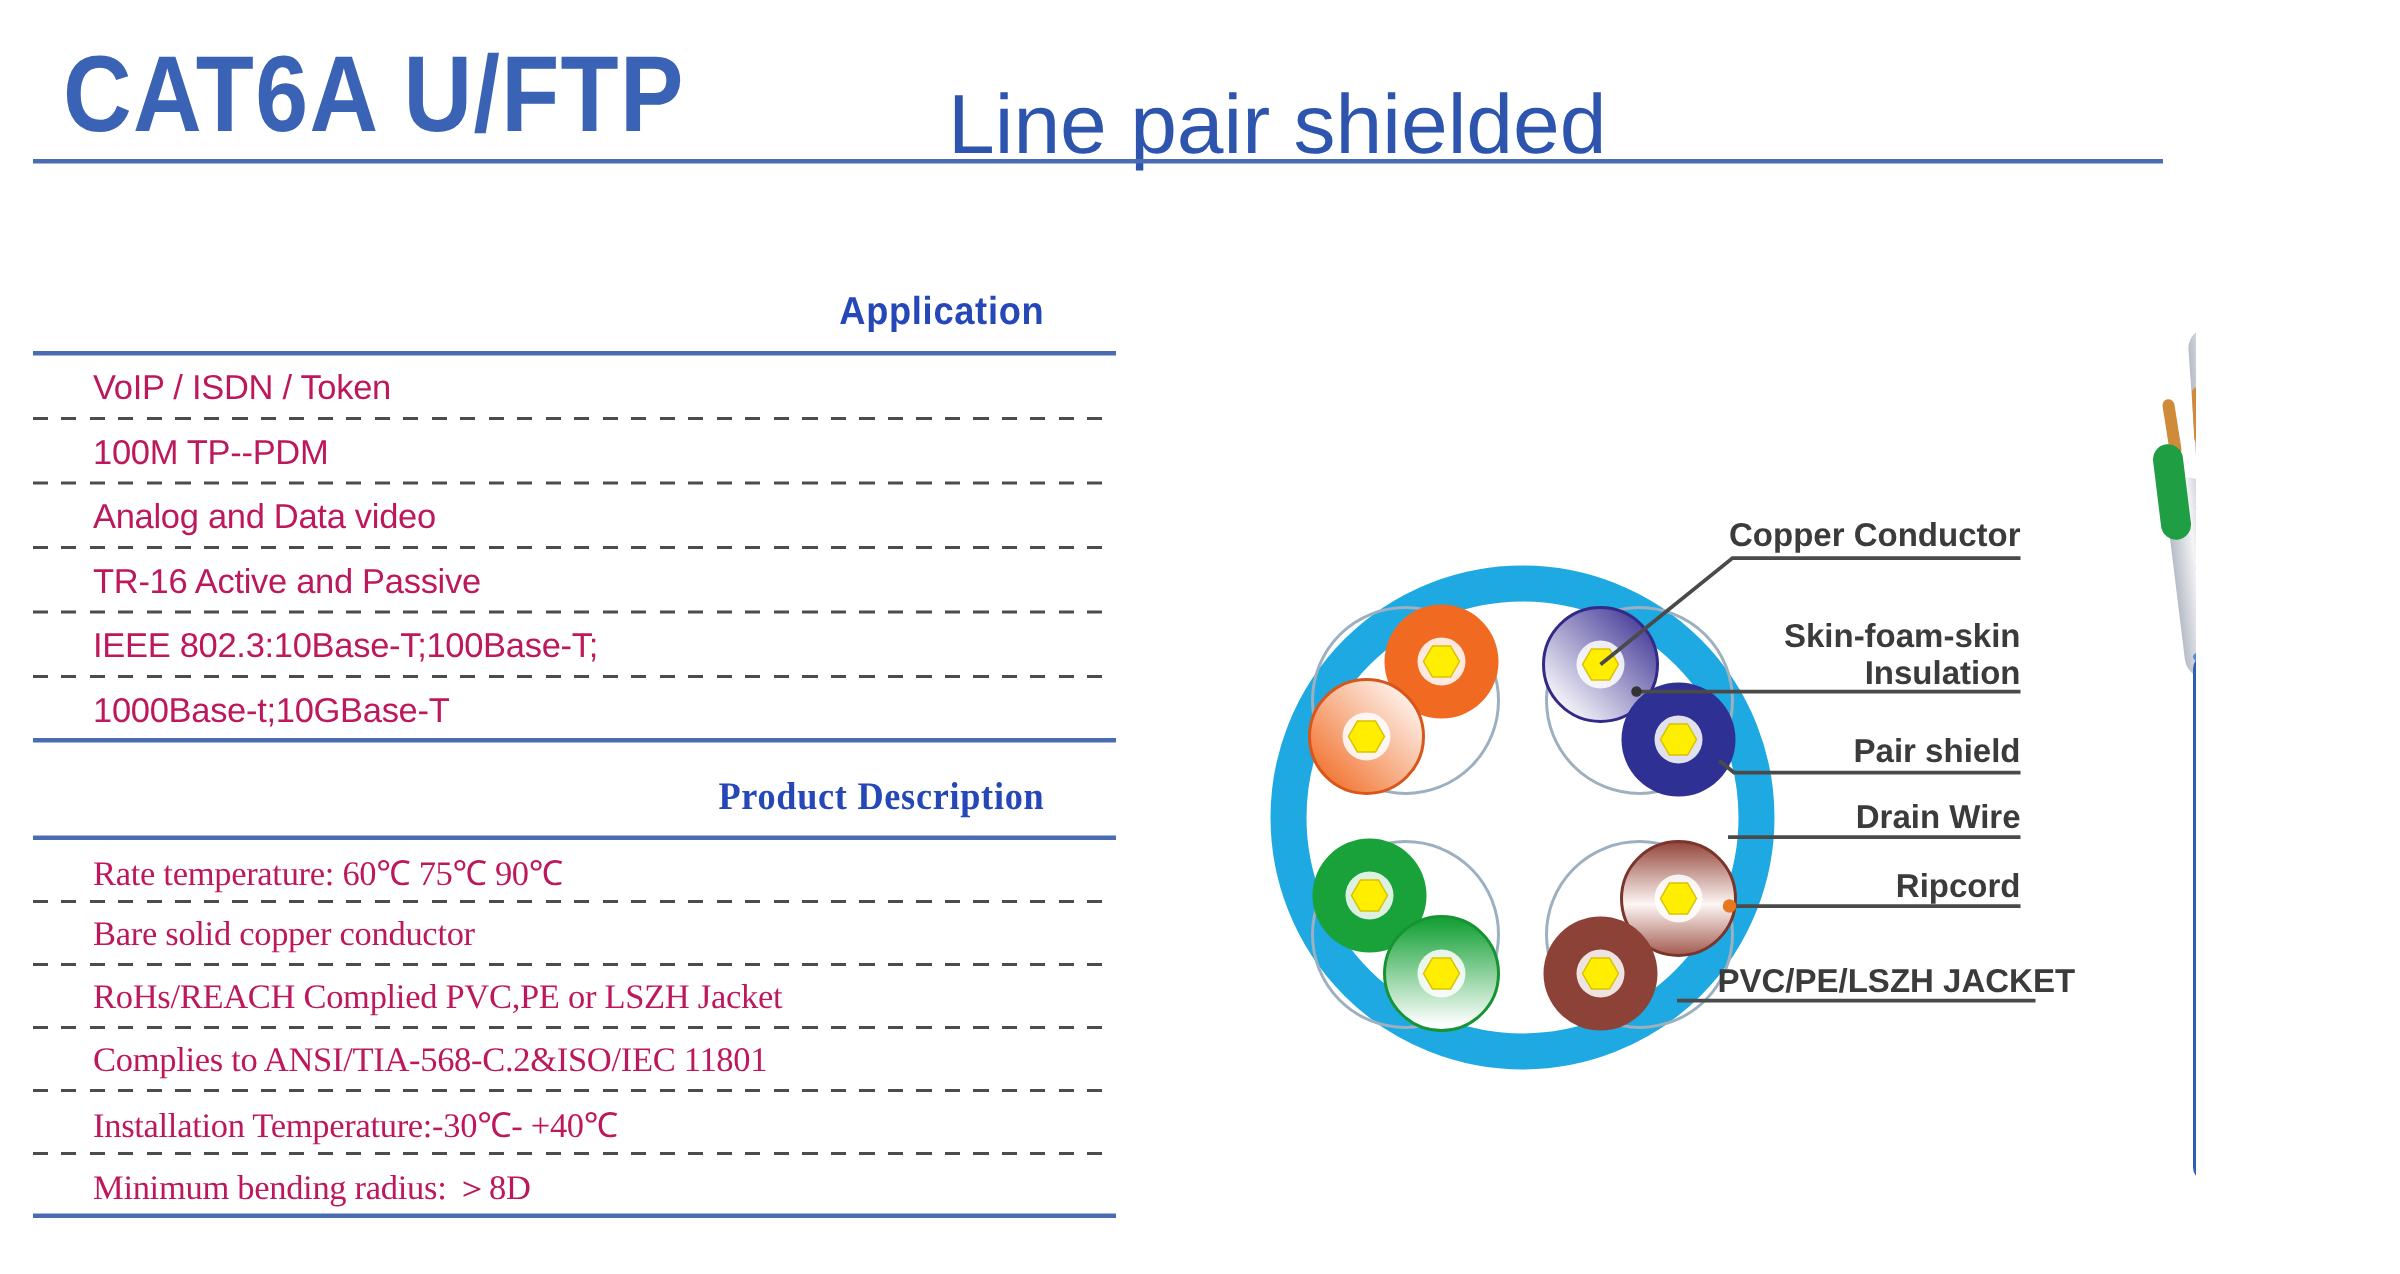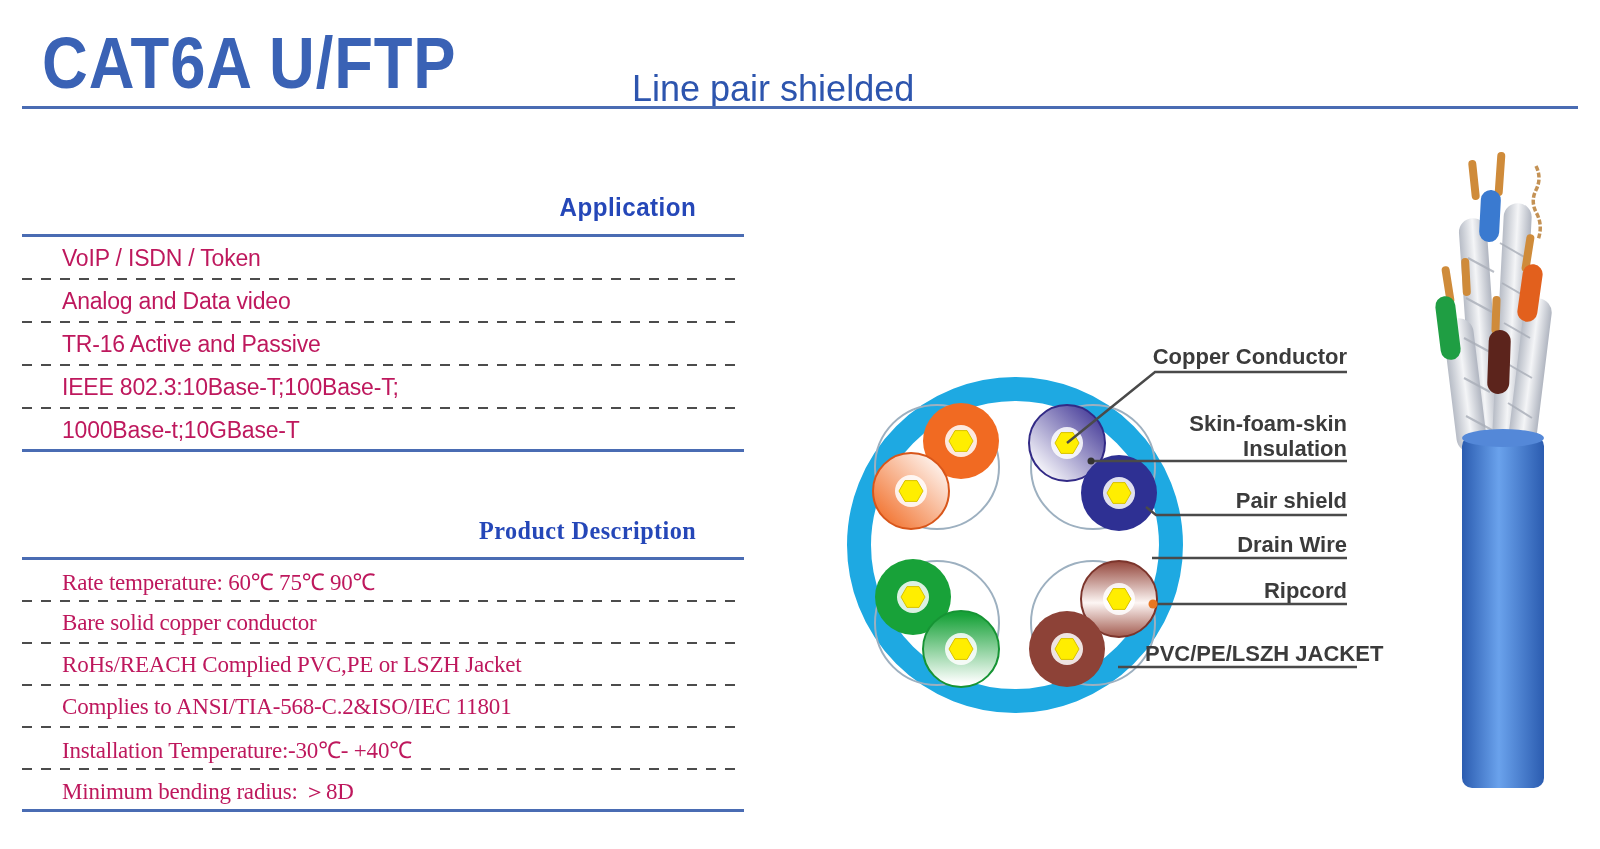--- a/index.html
+++ b/index.html
@@ -1,22 +1,22 @@
 <!DOCTYPE html>
 <html><head>
 <meta charset="utf-8">
 <style>
   html,body{margin:0;padding:0;background:#fff;}
-  .page{position:relative;width:1600px;height:849px;background:#ffffff;overflow:hidden;
+  .page{position:relative;width:1464px;height:849px;background:#ffffff;overflow:hidden;
         font-family:"Liberation Sans","DejaVu Sans",sans-serif;}
 
   
   .title{position:absolute;left:42px;top:22px;font-size:72px;font-weight:bold;color:#3a62b5;
          transform:scaleX(.88);transform-origin:left top;letter-spacing:1px;white-space:nowrap;}
-  .subtitle{position:absolute;left:632px;top:50px;font-size:36px;color:#2d55ae;white-space:nowrap;margin-top:18px;}
+  .subtitle{position:absolute;left:632px;top:50px;font-size:56px;color:#2d55ae;white-space:nowrap;}
   .header-rule{position:absolute;left:22px;right:22px;top:106px;height:3px;background:#4a6cb3;}
 
   
   .col-section{position:absolute;left:22px;width:722px;text-align:right;}
   .sec-heading{margin:0 0 0 40px;font-size:26px;font-weight:bold;color:#2547b8;
                transform:scaleX(.93);transform-origin:left;letter-spacing:.5px;}
   .sec-rule{height:3px;background:#4a6cb3;margin-top:11px;}
   .row{position:relative;height:43px;display:flex;align-items:center;padding-left:40px;
        font-size:23px;color:#be185d;letter-spacing:-.2px;white-space:nowrap;}
   .prod .row{height:42px;}
@@ -40,20 +40,23 @@
   <div class="header-rule"></div>
 
   <section class="col-section" style="top:192px;">
     <h2 class="sec-heading">Application</h2>
     <div class="sec-rule"></div>
     <div class="list">
       <div class="row">
           <span>VoIP / ISDN / Token</span>
         </div>
       <div class="row">
+          <span>100M TP--PDM</span>
+        </div>
+      <div class="row">
           <span>Analog and Data video</span>
         </div>
       <div class="row">
           <span>TR-16 Active and Passive</span>
         </div>
       <div class="row">
           <span>IEEE 802.3:10Base-T;100Base-T;</span>
         </div>
       <div class="row solid-end">
           <span>1000Base-t;10GBase-T</span>

